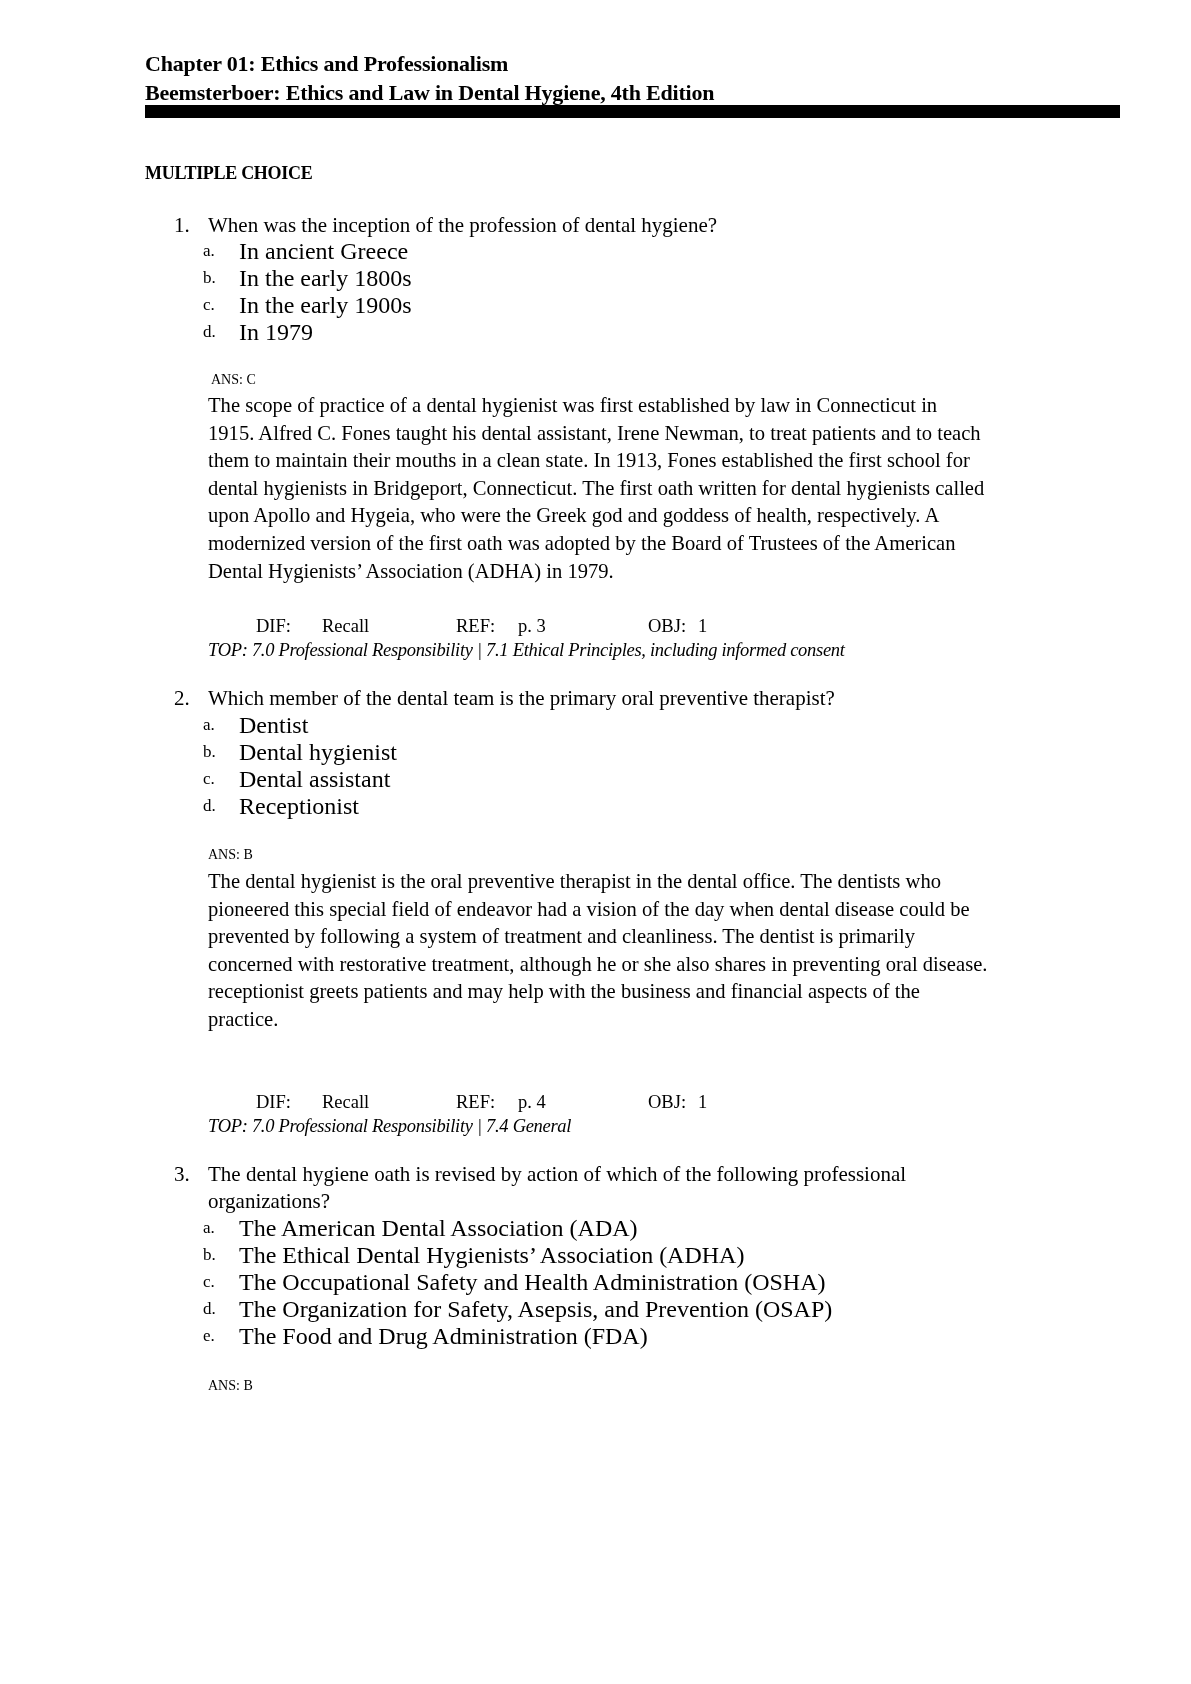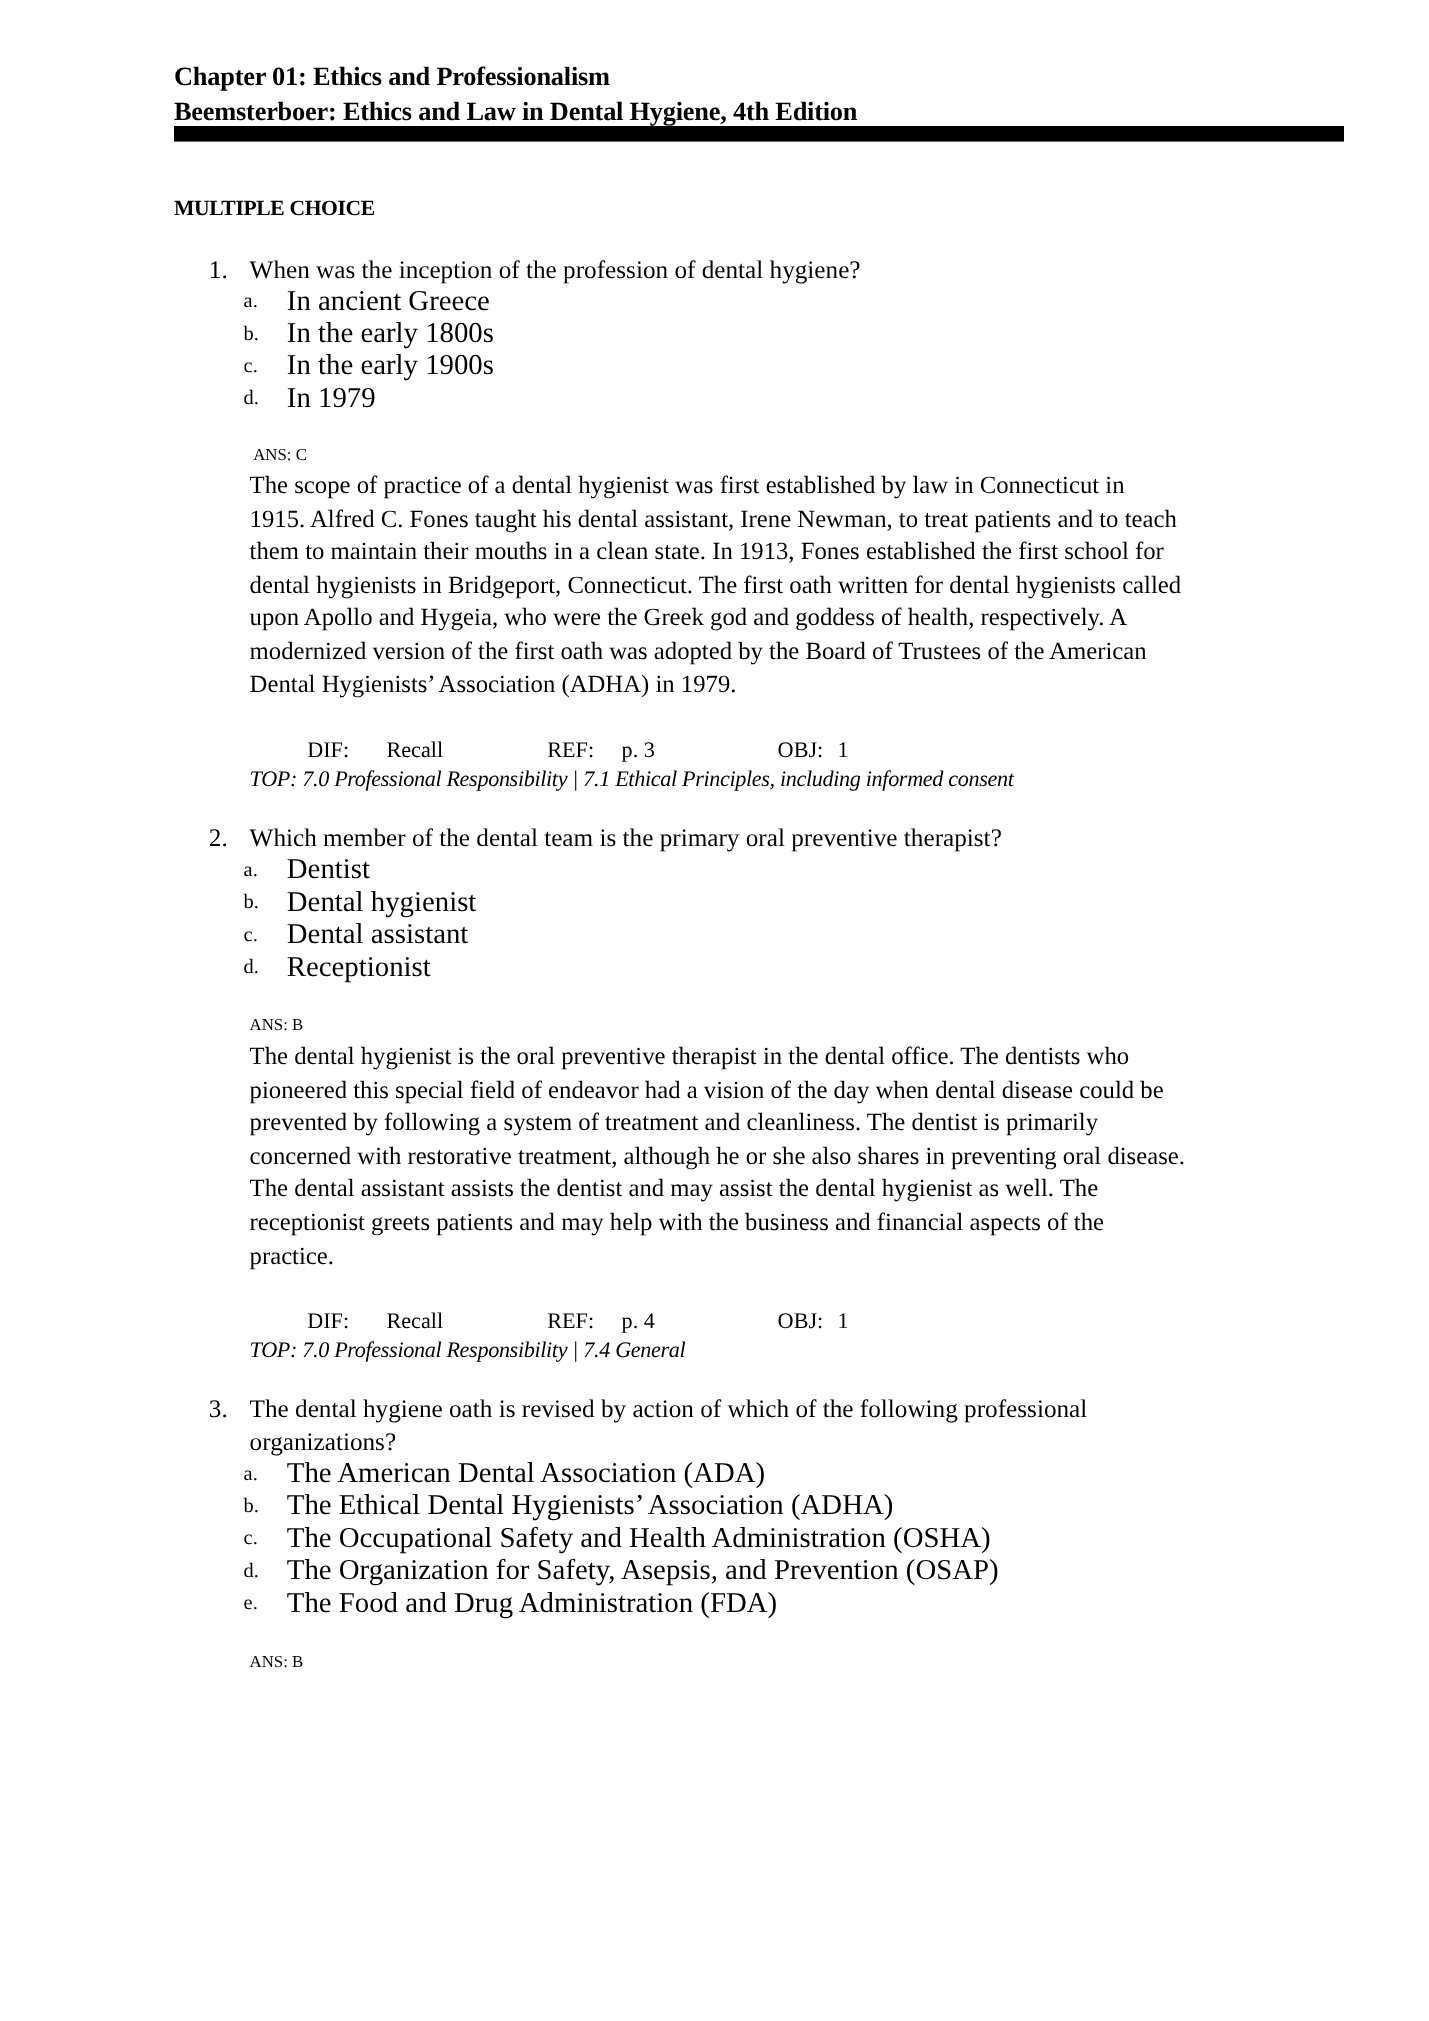--- a/index.html
+++ b/index.html
@@ -84,21 +84,20 @@
     <div class="opt-letter" style="top:793px">d.</div>
     <div class="opt-text" style="top:793px">Receptionist</div>
 
     <div class="ans" style="top:843px">ANS:  B</div>
 
     <div class="expl" style="top:868px">
       <div>The dental hygienist is the oral preventive therapist in the dental office. The dentists who</div>
       <div>pioneered this special field of endeavor had a vision of the day when dental disease could be</div>
       <div>prevented by following a system of treatment and cleanliness. The dentist is primarily</div>
       <div>concerned with restorative treatment, although he or she also shares in preventing oral disease.</div>
-      <div>The dental assistant assists the dentist and may assist the dental hygienist as well. The</div>
       <div>receptionist greets patients and may help with the business and financial aspects of the</div>
       <div>practice.</div>
     </div>
 
     <div class="meta" style="top:1090px">
       <span style="width:66px">DIF:</span><span style="width:134px">Recall</span><span style="width:62px">REF:</span><span style="width:130px">p. 4</span><span style="width:50px">OBJ:</span><span>1</span>
     </div>
     <div class="top" style="top:1114px">TOP:  7.0 Professional Responsibility | 7.4 General</div>
   </div>
 

